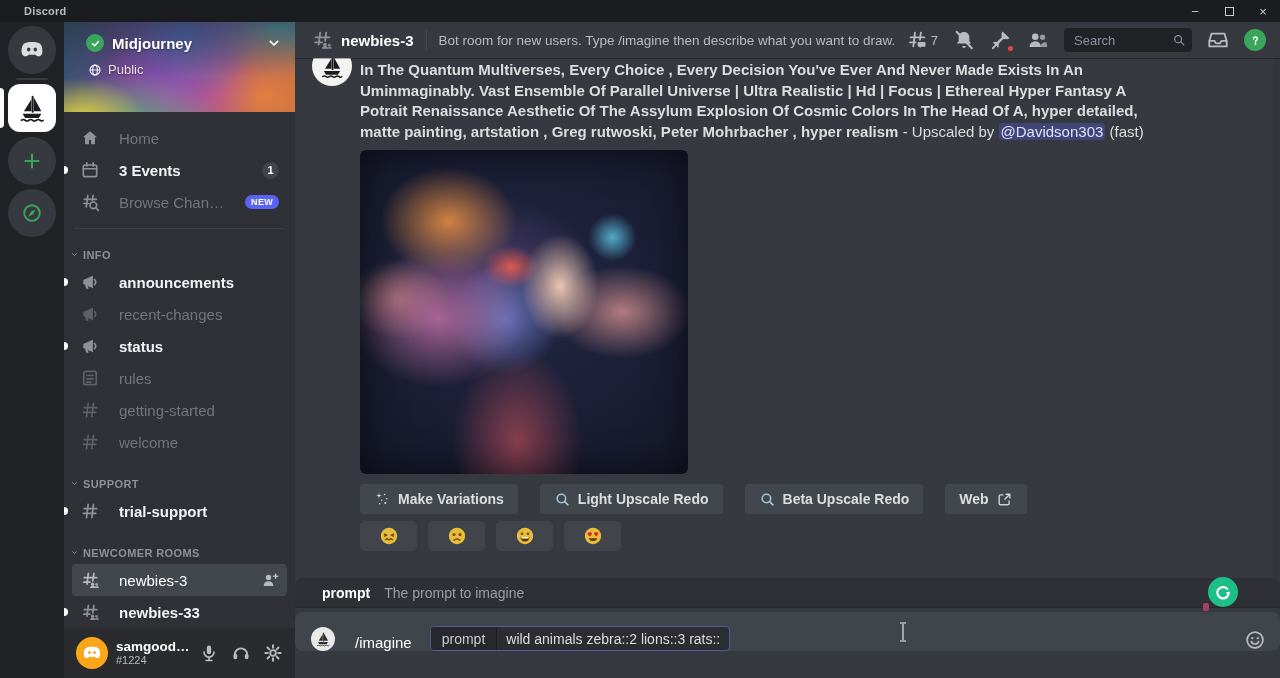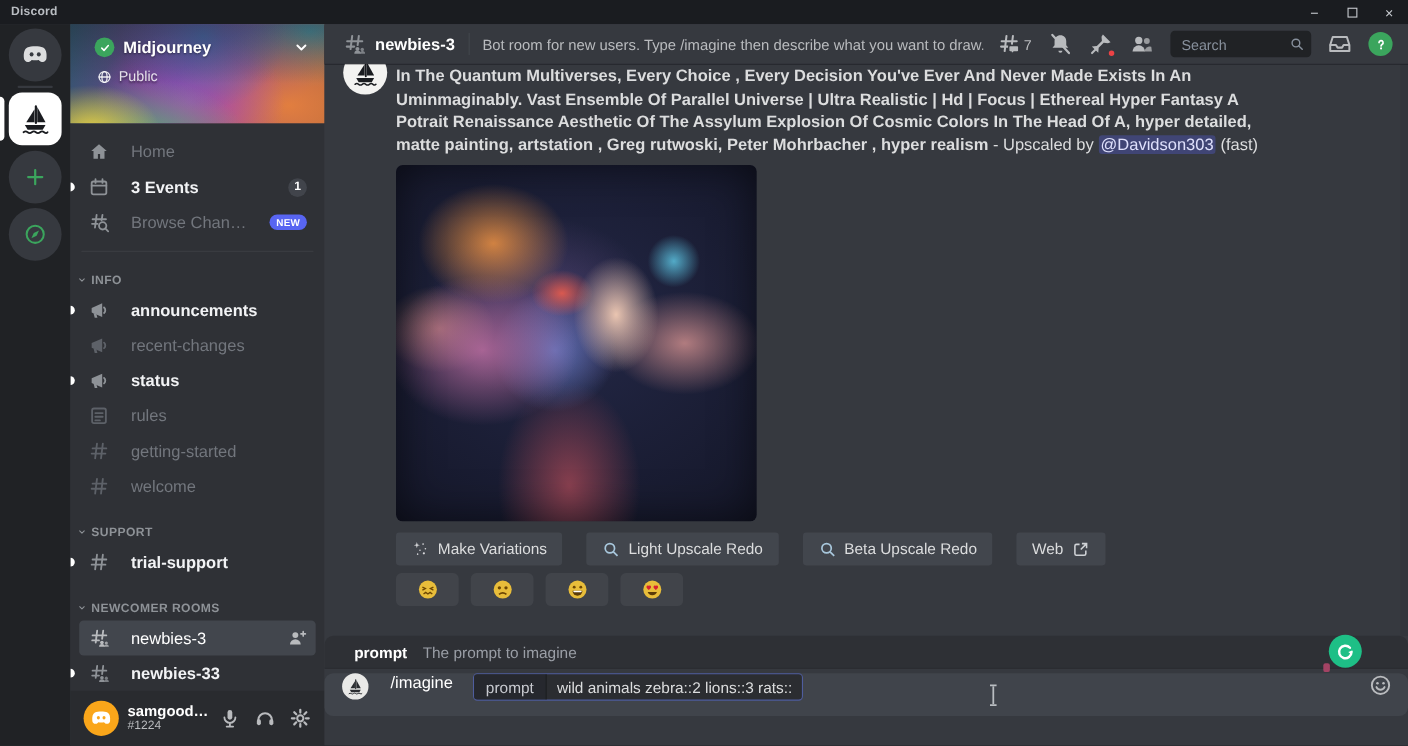--- a/index.html
+++ b/index.html
@@ -6,21 +6,21 @@
   *{box-sizing:border-box;}
   #app{position:relative;width:1280px;height:678px;overflow:hidden;
        font-family:"Liberation Sans","DejaVu Sans",sans-serif;background:#36393f;color:#dcddde;}
   svg{display:block}
   .ic{width:20px;height:20px;flex:none}
   .ic *{stroke-linecap:round;stroke-linejoin:round}
 
   
   .titlebar{position:absolute;left:0;top:0;width:1280px;height:22px;background:#1a1c20;
             display:flex;align-items:center;color:#b9bdc2;}
-  .titlebar .appname{font-size:11px;font-weight:bold;margin-left:10px;letter-spacing:.2px;}
+  .titlebar .appname{font-size:11px;font-weight:bold;margin-left:24px;letter-spacing:.2px;}
   .wincontrols{margin-left:auto;display:flex;align-items:center;gap:0;}
   .winbtn{width:34px;height:22px;display:flex;align-items:center;justify-content:center;font-size:13px;color:#c8cbd0;}
   .winbox{width:9px;height:9px;border:1px solid #c8cbd0;}
 
   
   .rail{position:absolute;left:0;top:22px;width:64px;height:656px;background:#202225;}
   .railbtn{position:absolute;left:8px;width:48px;height:48px;border-radius:50%;
            background:#36393f;display:flex;align-items:center;justify-content:center;}
   .rail .sep{position:absolute;left:16px;top:56px;width:32px;height:2px;background:#36393f;border-radius:1px;}
   .server-icon{position:absolute;left:8px;top:62px;width:48px;height:48px;border-radius:12px;background:#fff;
@@ -112,39 +112,39 @@
       radial-gradient(80px 80px at 44% 52%, rgba(102,126,204,.8), transparent 70%),
       radial-gradient(34px 34px at 77% 27%, rgba(96,205,235,.8), transparent 70%),
       radial-gradient(95px 65px at 80% 50%, rgba(226,154,150,.75), transparent 72%),
       radial-gradient(70px 55px at 12% 46%, rgba(223,150,120,.6), transparent 72%),
       radial-gradient(90px 130px at 48% 90%, rgba(164,72,86,.8), transparent 72%),
       radial-gradient(140px 110px at 40% 40%, rgba(120,90,150,.5), transparent 75%),
       radial-gradient(420px 380px at 50% 45%, #232746, #10121f 80%);
     box-shadow:inset 0 0 40px rgba(0,0,0,.55);}
   .btnrow{margin-top:10px;display:flex;gap:22px;}
   .mjbtn{height:30px;background:#42464d;border:0;border-radius:3px;color:#dcddde;font-family:inherit;
-         font-size:14px;font-weight:400;display:flex;align-items:center;gap:7px;padding:0 14px;}
+         font-size:14px;font-weight:700;display:flex;align-items:center;gap:7px;padding:0 14px;}
   .mjbtn .bic{width:17px;height:17px;}
   .reactrow{margin-top:7px;display:flex;gap:11px;}
   .reaction{width:57px;height:30px;background:#41444a;border:0;border-radius:5px;
             display:flex;align-items:center;justify-content:center;}
 
   .scrolltrack{position:absolute;right:0;top:36px;width:7px;height:520px;background:#32353b;}
 
   
   .autocomplete{position:absolute;left:0;right:0;top:556px;height:30px;background:#2e3035;
                 border-radius:8px 8px 0 0;display:flex;align-items:center;padding:0 16px 0 27px;
                 border-bottom:1px solid #26272b;}
   .autocomplete .oname{color:#fff;font-size:14px;font-weight:bold;}
   .autocomplete .odesc{color:#9a9ea6;font-size:14px;margin-left:14px;}
   .grammarly{position:absolute;left:913px;top:555px;width:30px;height:30px;border-radius:50%;
              background:var(--grammarly_green,#1ebf86);display:flex;align-items:center;justify-content:center;z-index:6;}
   .gr-badge{position:absolute;left:908px;top:581px;width:6px;height:8px;border-radius:2px;background:#a34364;z-index:7;}
   .inputbar{position:absolute;left:0;right:0;top:590px;height:39px;background:#40444b;border-radius:8px;
-            display:flex;align-items:flex-start;padding:0 14px 0 16px;}
+            display:flex;align-items:flex-end;padding:0 14px 0 16px;}
   .bot-avatar{width:24px;height:24px;border-radius:50%;background:#e9e9e7;color:#2a2c30;
               display:flex;align-items:center;justify-content:center;flex:none;}
   .cmd{color:#fff;font-size:15px;font-weight:500;margin-left:20px;}
   .optpill{margin-left:18px;height:25px;border:1px solid #4f5d9e;border-radius:4px;background:#2b2d31;
            display:flex;align-items:center;overflow:hidden;}
   .optpill .plabel{background:#26282e;color:#c8cad0;font-size:14px;padding:0 11px;height:100%;
                    display:flex;align-items:center;border-right:1px solid #1d1e22;}
   .optpill .pvalue{color:#dcddde;font-size:14px;padding:0 9px;}
   .ibeam{position:absolute;left:603px;top:9px;}
   .emojibtn{margin-left:auto;color:#b9bbbe;}

